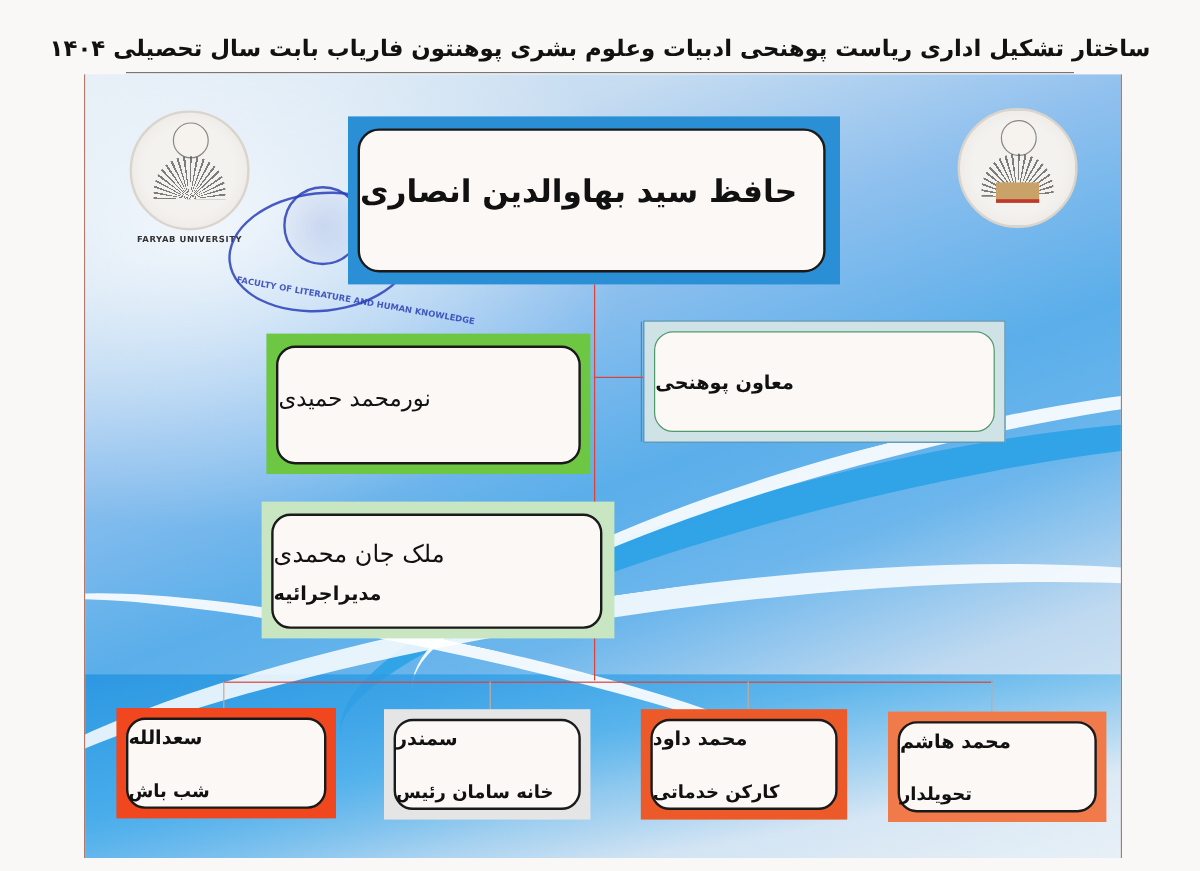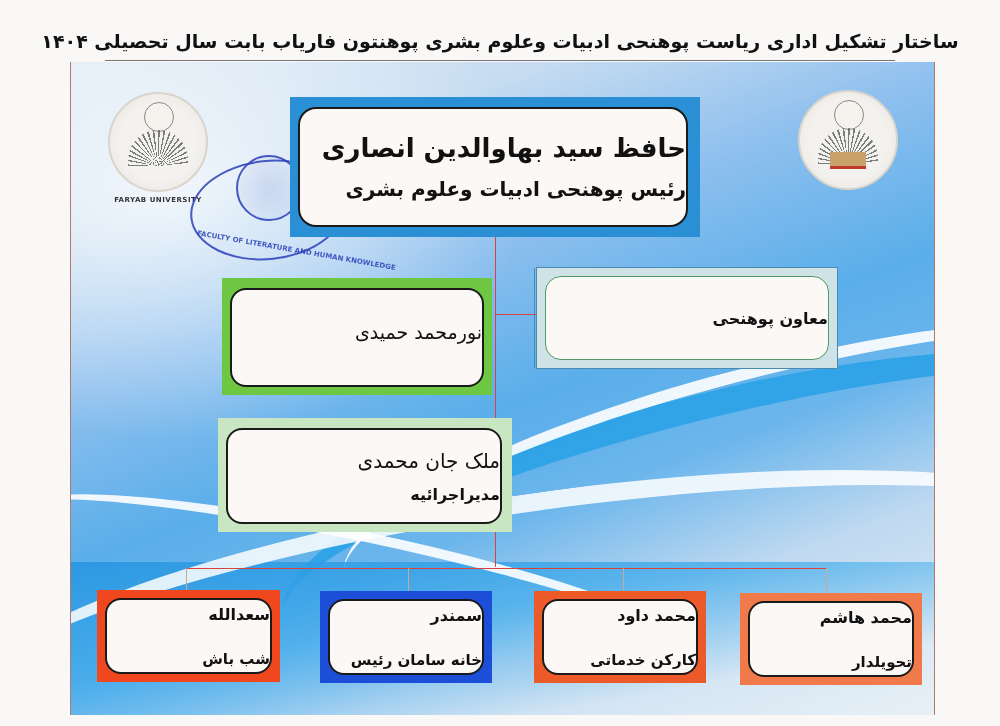--- a/index.html
+++ b/index.html
@@ -102,21 +102,21 @@
       opacity: 0.85; white-space: nowrap;
     }
 
     
     .box {
       position: absolute; box-sizing: border-box;
     }
     .box .inner {
       position: absolute; left: 10px; top: 10px; right: 10px; bottom: 10px;
       background: #fbf8f6; border: 2px solid #1a1a1a; border-radius: 16px;
-      display: flex; flex-direction: column; align-items: flex-start; justify-content: center;
+      display: flex; flex-direction: column; align-items: flex-end; justify-content: center;
       direction: rtl; text-align: center;
     }
     .box .name { font-weight: bold; color: #111; }
     .box .role { font-weight: bold; color: #111; }
 
     .box-dean { left: 290px; top: 97px; width: 410px; height: 140px; background: #2b8fd6; }
     .box-dean .inner { left: 8px; top: 10px; right: 12px; bottom: 10px; border-radius: 18px; }
     .box-dean .name { font-size: 26px; margin-bottom: 14px; }
     .box-dean .role { font-size: 20px; }
 
@@ -133,21 +133,21 @@
     .box-exec { left: 218px; top: 418px; width: 294px; height: 114px; background: #c9e6c2; }
     .box-exec .inner { left: 8px; top: 10px; right: 10px; bottom: 8px; }
     .box-exec .name { font-size: 20px; font-weight: normal; margin-bottom: 12px; }
     .box-exec .role { font-size: 16px; }
 
     .box-staff { height: 92px; background: #f0471e; }
     .box-staff .inner { left: 8px; top: 8px; right: 8px; bottom: 8px; }
     .box-staff .name { font-size: 16px; margin-bottom: 26px; }
     .box-staff .role { font-size: 15px; }
     .box-s1 { left: 97px; top: 590px; width: 183px; }
-    .box-s2 { left: 320px; top: 591px; width: 172px; background: #1d4ed8; }
+    .box-s2 { left: 320px; top: 591px; width: 172px; background: #e5e5e5; }
     .box-s3 { left: 534px; top: 591px; width: 172px; background: #ec5a2a; }
     .box-s4 { left: 740px; top: 593px; width: 182px; background: #f07a4a; }
 
     
     .line { position: absolute; background: #d9433a; }
     .line.v { width: 1px; }
     .line.h { height: 1px; }
     .line.blue { background: #3a84b0; }
   </style>
 </head>
@@ -185,21 +185,20 @@
 <div class="line v blue" style="left:534px; top:268px; height:100px; background:#4a8ab0;"></div>
 <div class="line h" style="left:186px; top:568px; width:641px;"></div>
 <div class="line v" style="left:186px; top:568px; height:22px; background:#c9a89a;"></div>
 <div class="line v" style="left:408px; top:568px; height:23px; background:#c9a89a;"></div>
 <div class="line v" style="left:623px; top:568px; height:23px; background:#c9a89a;"></div>
 <div class="line v" style="left:826px; top:568px; height:25px; background:#c9a89a;"></div>
 
 <div class="box box-dean">
   <div class="inner">
     <div class="name">حافظ سید بهاوالدین انصاری</div>
-    <div class="role">رئیس پوهنحی ادبیات وعلوم بشری</div>
   </div>
 </div>
 
 <div class="box box-deputy">
   <div class="inner">
     <div class="role">معاون پوهنحی</div>
   </div>
 </div>
 
 <div class="box box-teach">

